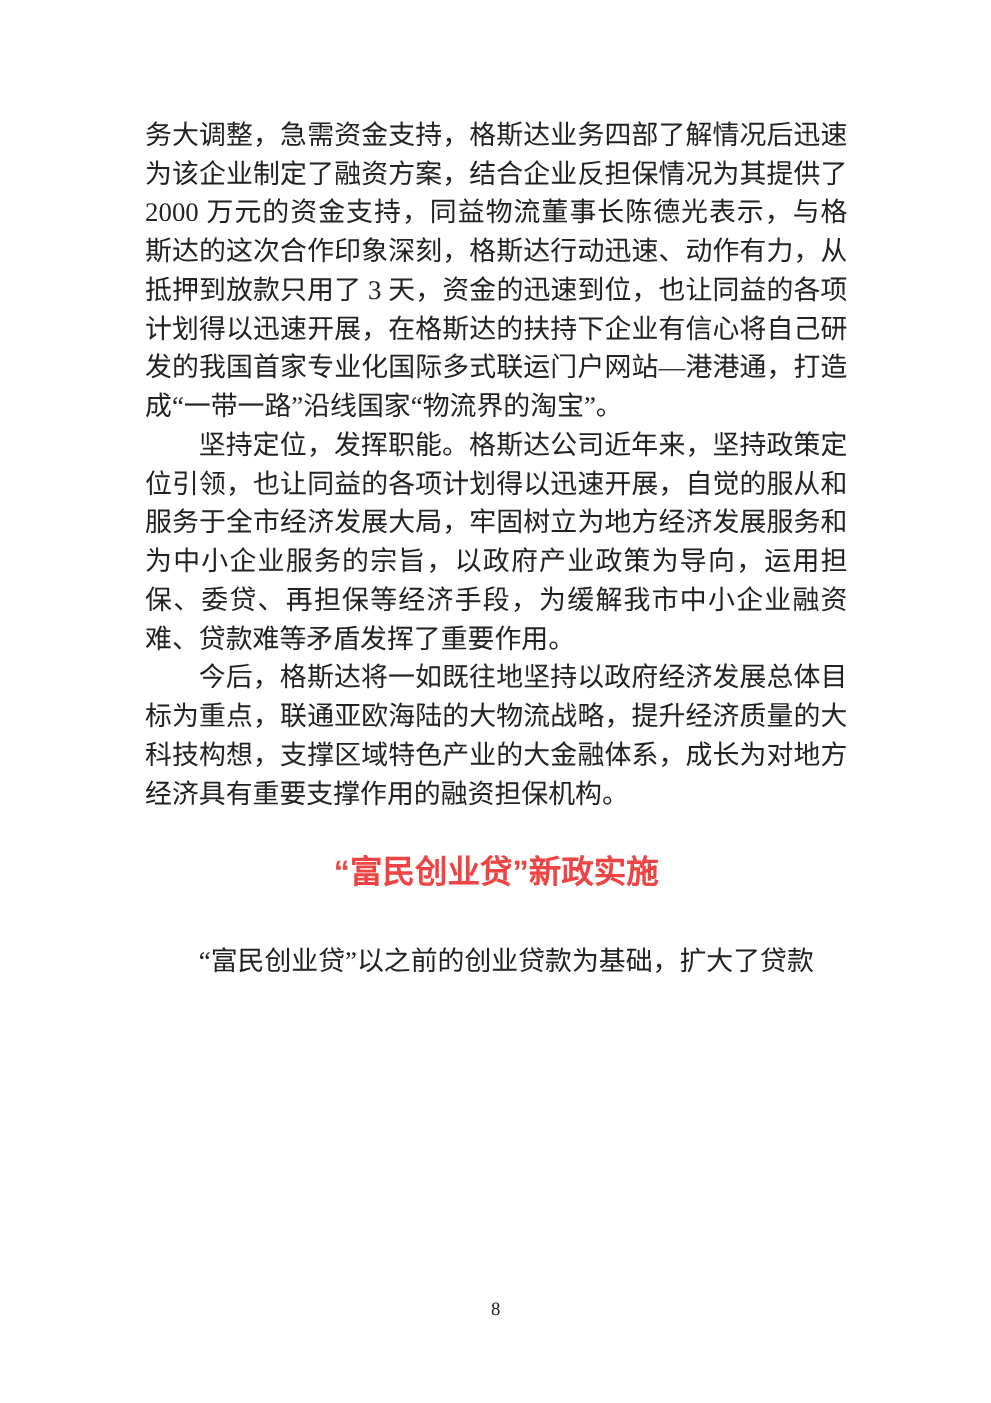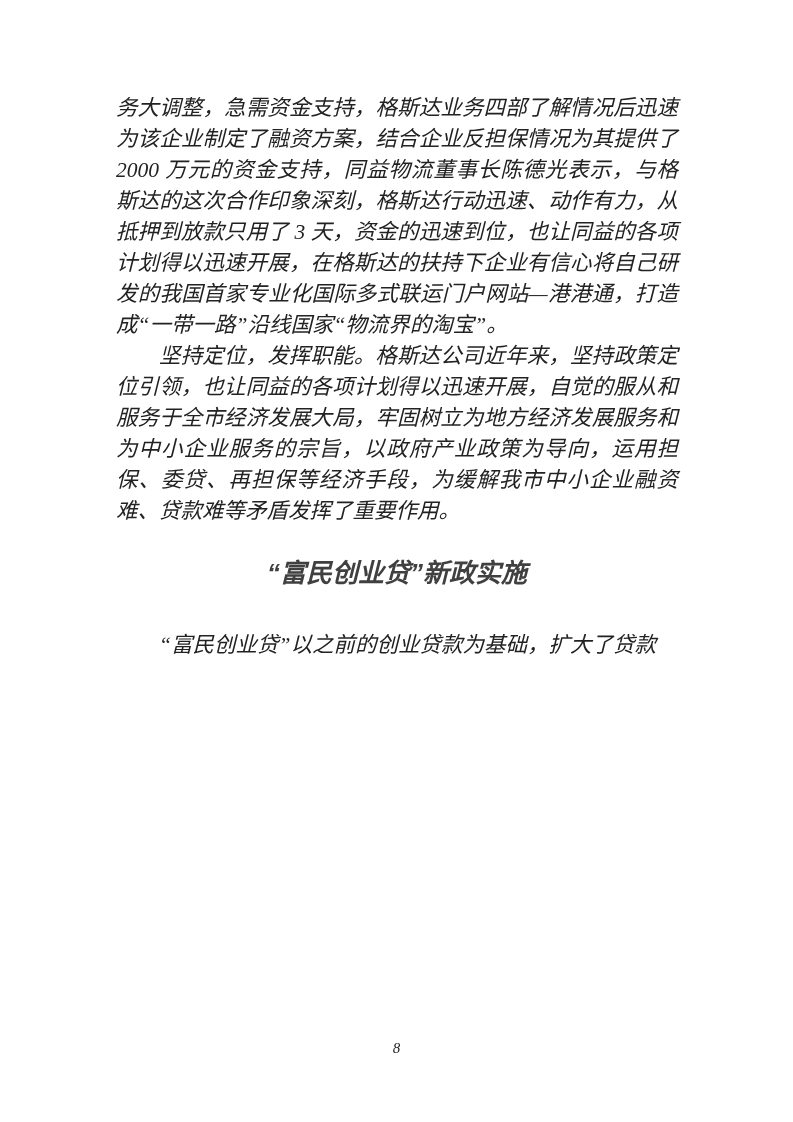--- a/index.html
+++ b/index.html
@@ -7,21 +7,20 @@
   body {
     width: 793px; height: 1122px;
     font-family: "Liberation Serif", "DejaVu Serif", serif;
   }
   .page {
     position: relative;
     width: 793px; height: 1122px;
     background: #ffffff;
     color: #222222;
     overflow: hidden;
-    font-style: italic;
   }
   .content {
     position: absolute;
     left: 116px; top: 93px;
     width: 562px;
     font-size: 21.5px;
     line-height: 31px;
     text-align: justify;
   }
   p.body { margin: 0; }
@@ -32,21 +31,21 @@
     padding-right: 14px;
   }
   h2.article-title {
     font-family: "Liberation Sans", "DejaVu Sans", sans-serif;
     font-weight: 700;
     font-size: 26px;
     line-height: 40px;
     text-align: center;
     margin-top: 26px;
     margin-bottom: 37px;
-    color: #404040;
+    color: #ef4444;
   }
   .page-number {
     position: absolute;
     left: 0; top: 1038px;
     width: 100%;
     text-align: center;
     font-size: 15px;
     line-height: 20px;
     color: #222222;
   }
@@ -54,20 +53,21 @@
 </head>
 <body>
 
 <div class="page">
   <div class="content">
 
     <p class="body">务大调整，急需资金支持，格斯达业务四部了解情况后迅速为该企业制定了融资方案，结合企业反担保情况为其提供了 2000 万元的资金支持，同益物流董事长陈德光表示，与格斯达的这次合作印象深刻，格斯达行动迅速、动作有力，从抵押到放款只用了 3 天，资金的迅速到位，也让同益的各项计划得以迅速开展，在格斯达的扶持下企业有信心将自己研发的我国首家专业化国际多式联运门户网站—港港通，打造成“一带一路”沿线国家“物流界的淘宝”。</p>
 
     <p class="body indent">坚持定位，发挥职能。格斯达公司近年来，坚持政策定位引领，也让同益的各项计划得以迅速开展，自觉的服从和服务于全市经济发展大局，牢固树立为地方经济发展服务和为中小企业服务的宗旨，以政府产业政策为导向，运用担保、委贷、再担保等经济手段，为缓解我市中小企业融资难、贷款难等矛盾发挥了重要作用。</p>
 
+    <p class="body indent">今后，格斯达将一如既往地坚持以政府经济发展总体目标为重点，联通亚欧海陆的大物流战略，提升经济质量的大科技构想，支撑区域特色产业的大金融体系，成长为对地方经济具有重要支撑作用的融资担保机构。</p>
 
 
     <h2 class="article-title">“富民创业贷”新政实施</h2>
 
 
     <p class="body indent">“富民创业贷”以之前的创业贷款为基础，扩大了贷款</p>
 
   </div>
 
   <div class="page-number">8</div>

